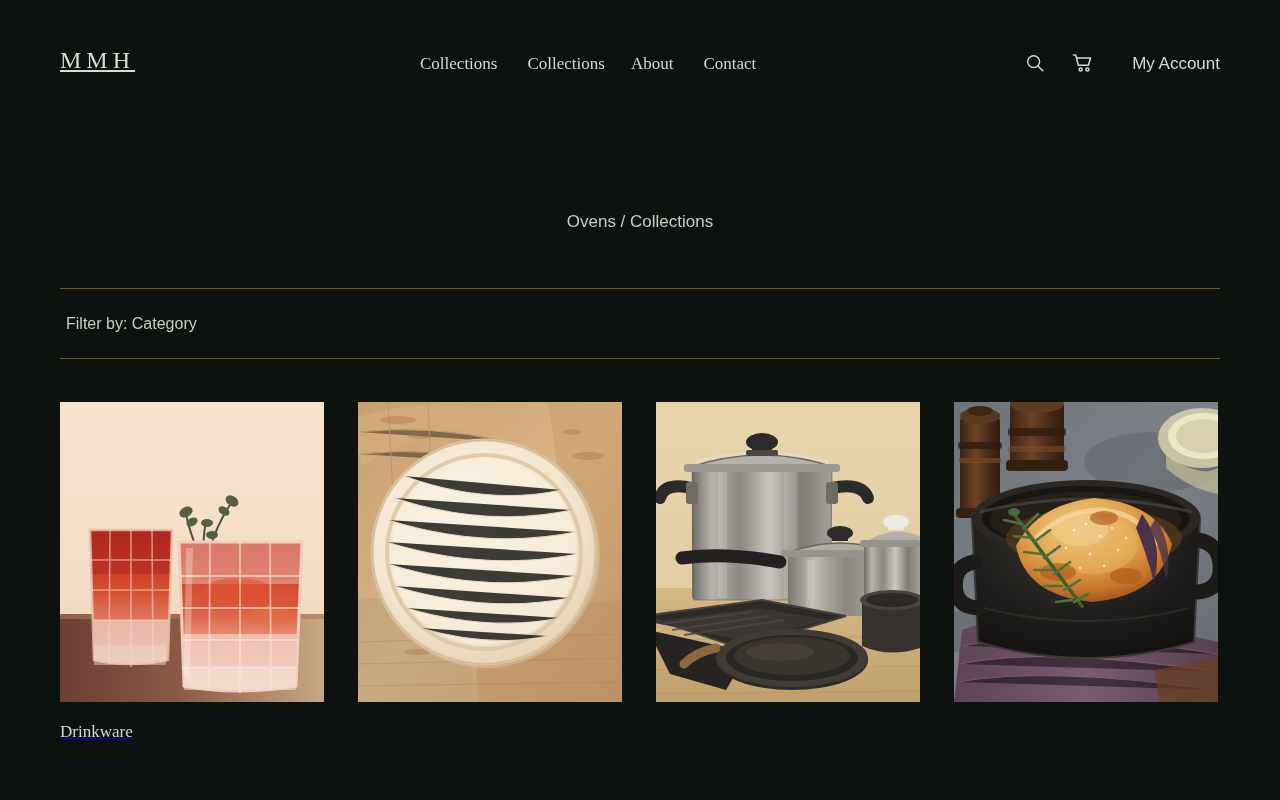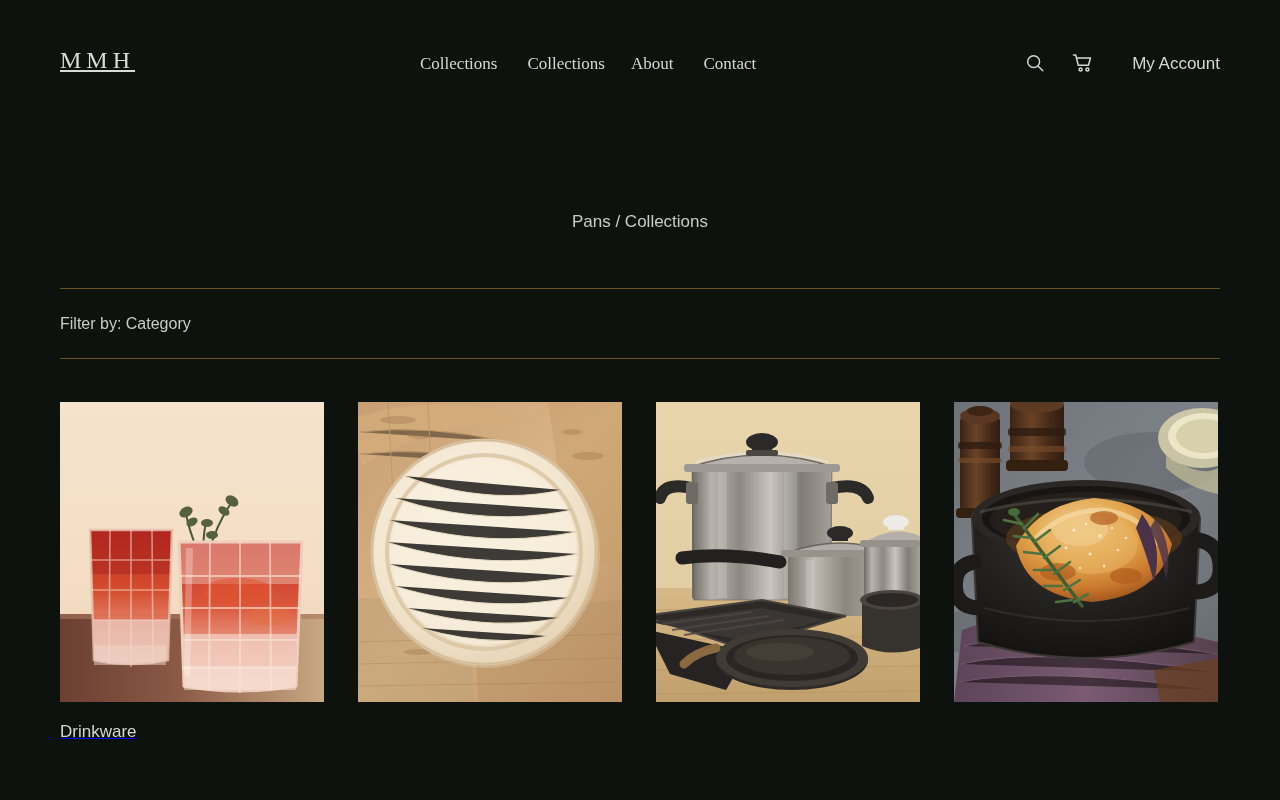--- a/index.html
+++ b/index.html
@@ -61,31 +61,31 @@
     text-align:center; color:#c9ccc6; font-size:17px; line-height:24px;
   }
 
   
   .filter-bar {
     position:absolute; top:288px; left:60px; width:1160px; height:71px;
     border-top:1px solid #6d5227; border-bottom:1px solid #6d5227;
     display:flex; align-items:center;
   }
   .filter-label {
-    margin-left:0; color:#c9ccc6; font-size:16px; line-height:22px;
+    margin-left:6px; color:#c9ccc6; font-size:16px; line-height:22px;
     cursor:pointer; background:none; border:none; padding:0;
     font-family:"Liberation Sans", sans-serif;
   }
 
   
   .grid {
     position:absolute; top:402px; left:60px; width:1160px;
     display:grid; grid-template-columns:repeat(4, 264px); gap:34px;
   }
-  .card { width:264px; cursor:pointer; }
+  .card { width:264px; cursor:pointer;font-family:Liberation Serif, serif; }
   .card-img {
     width:264px; height:300px; overflow:hidden; position:relative;
     background:#2a2520;
   }
   .card-img svg { display:block; width:264px; height:300px; }
   .card-label {
     margin-top:18px; color:#d5d7d3; font-size:17px; line-height:24px;
   }
 </style>
 </head>
@@ -115,21 +115,21 @@
         <svg viewBox="0 0 24 24" width="24" height="24" fill="none" stroke="#d5d7d3" stroke-width="1.5" stroke-linecap="round" stroke-linejoin="round">
           <path d="M2.5 4h2.2l2.6 10.2h10.1l2.1-7.2H6.2"></path>
           <circle cx="9.6" cy="18.4" r="1.5"></circle>
           <circle cx="16.4" cy="18.4" r="1.5"></circle>
         </svg>
       </button>
       <a class="account-link" href="#">My Account</a>
     </div>
   </div>
 
-  <div class="breadcrumb">Pans / Collections</div>
+  <div class="breadcrumb">Ovens / Collections</div>
 
   <div class="filter-bar">
     <button class="filter-label">Filter by: Category</button>
   </div>
 
   <div class="grid">
 
     <a class="card" href="#">
       <div class="card-img">
         <svg viewBox="0 0 264 300" preserveAspectRatio="none" aria-hidden="true">

